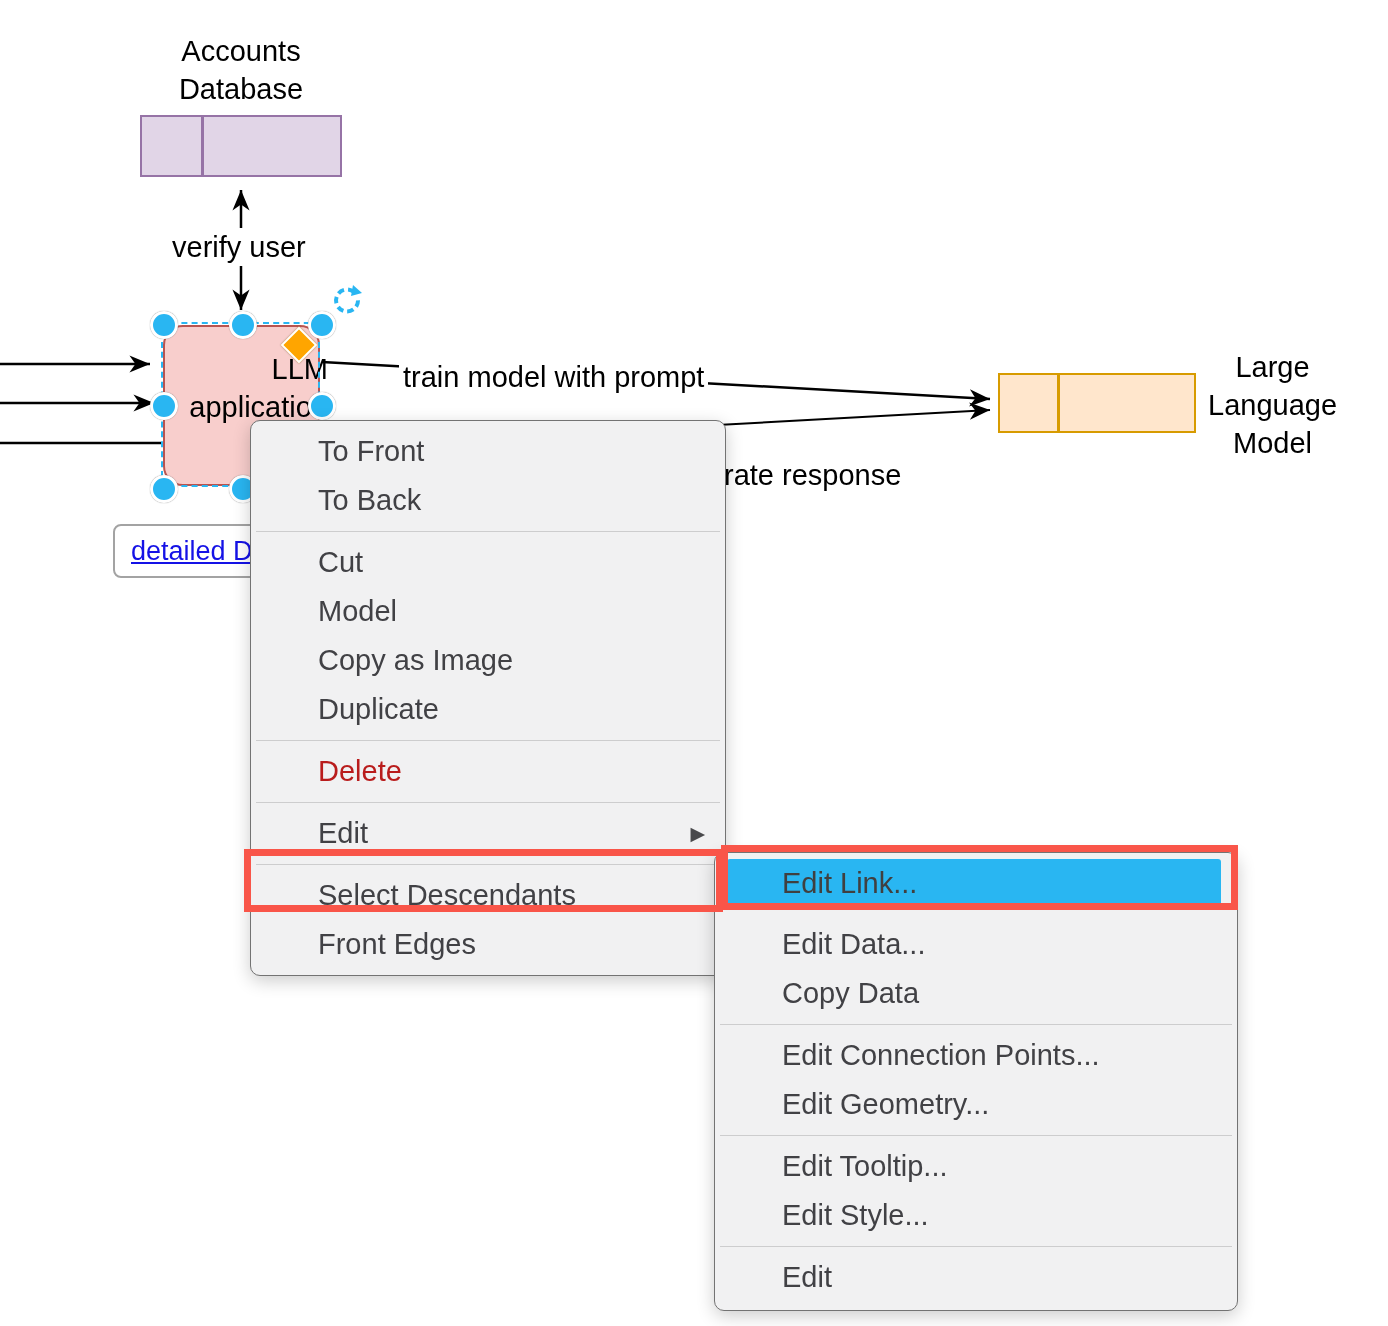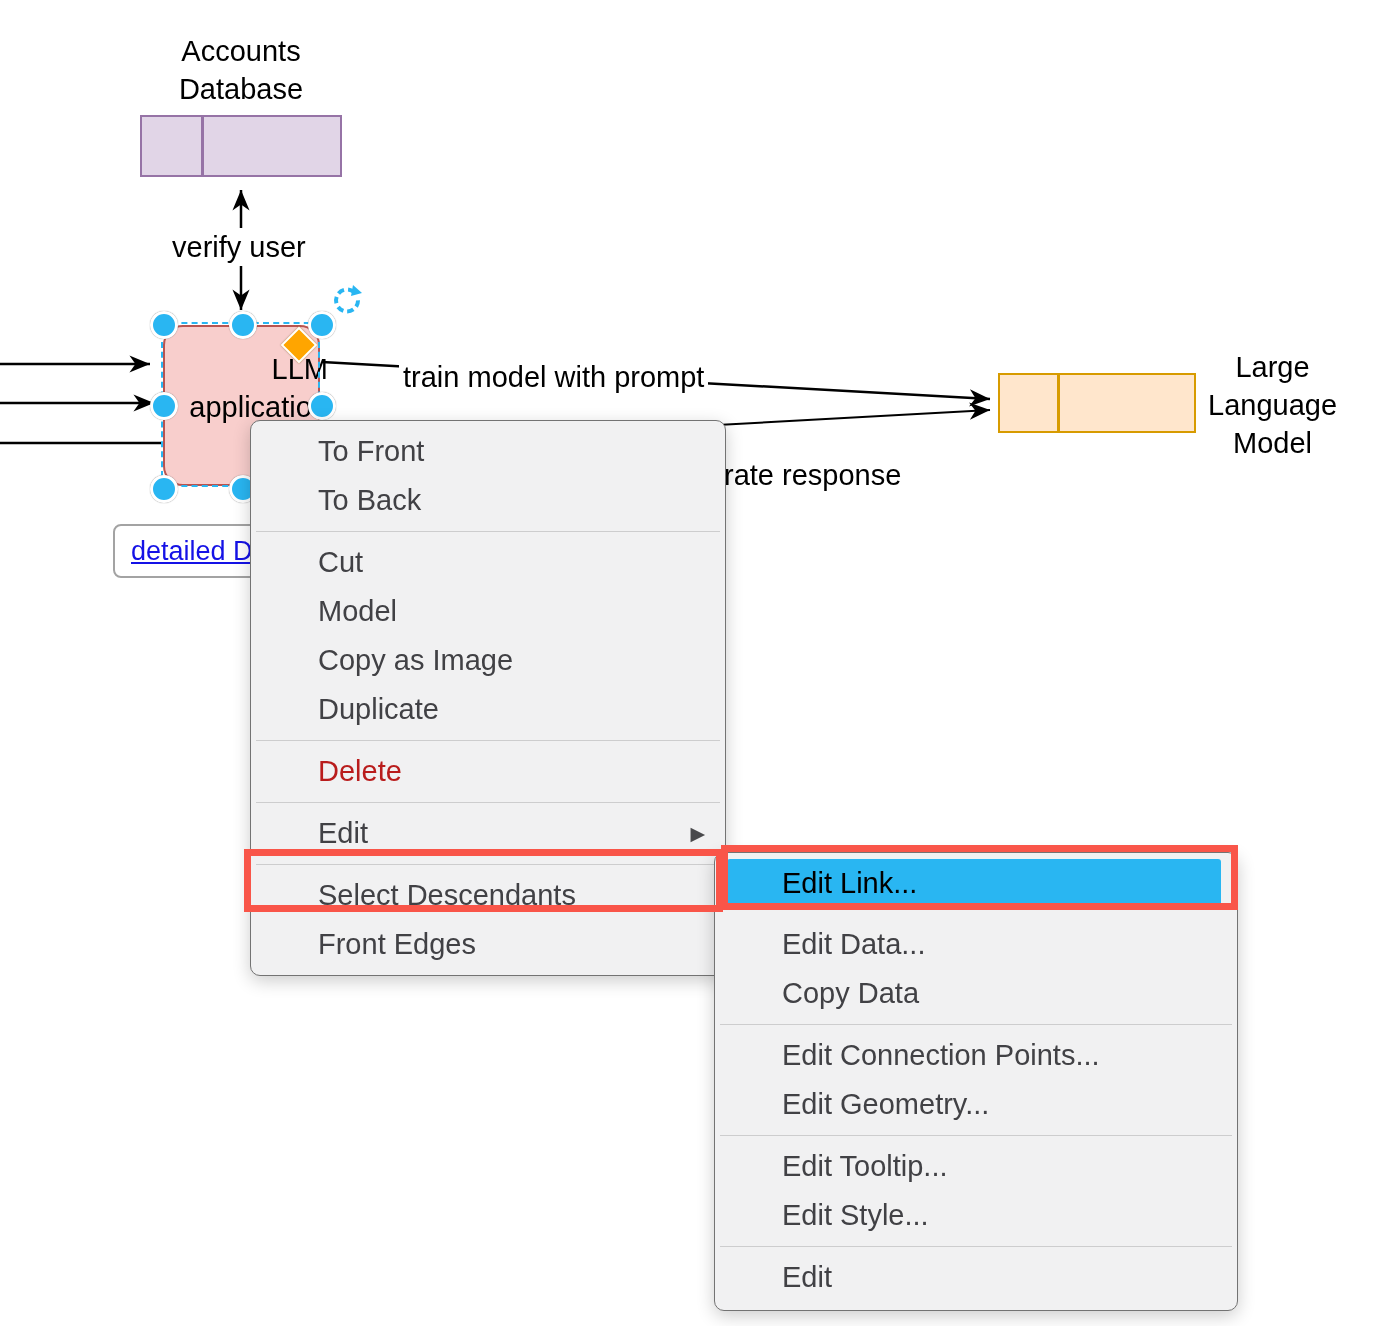--- a/index.html
+++ b/index.html
@@ -41,21 +41,21 @@
 
   
   .menu{position:absolute;background:#f1f1f2;border:1px solid #737373;border-radius:10px;
         box-shadow:0 5px 18px rgba(0,0,0,.2);padding:6px 0;box-sizing:border-box;}
   .main-menu{left:250px;top:420px;width:476px;z-index:10;}
   .sub-menu{left:714px;top:852px;width:524px;z-index:11;padding-bottom:8px;}
   .mi{height:49px;line-height:49px;padding-left:67px;font-size:29px;color:#414145;white-space:nowrap;cursor:default;}
   .mi.delete{color:#b91c1c;}
   .mi.has-sub{display:flex;justify-content:space-between;align-items:center;padding-right:20px;}
   .mi.has-sub .sub-arrow{font-size:19px;color:#49494c;line-height:49px;}
-  .mi.hl{background:#29B6F2;color:#000000;margin:0 16px 12px 12px;padding-left:55px;border-radius:3px;height:49px;}
+  .mi.hl{background:#29B6F2;color:#404040;margin:0 16px 12px 12px;padding-left:55px;border-radius:3px;height:49px;}
   .sep{height:1.5px;background:#cdcdce;margin:5.75px 5px;}
 
   
   .ann{position:absolute;border:7px solid #F95549;box-sizing:border-box;z-index:30;background:transparent;}
   .ann-1{left:244px;top:849px;width:479px;height:63px;}
   .ann-2{left:721px;top:845px;width:517px;height:65px;}
 </style>
 </head>
 <body>
 

